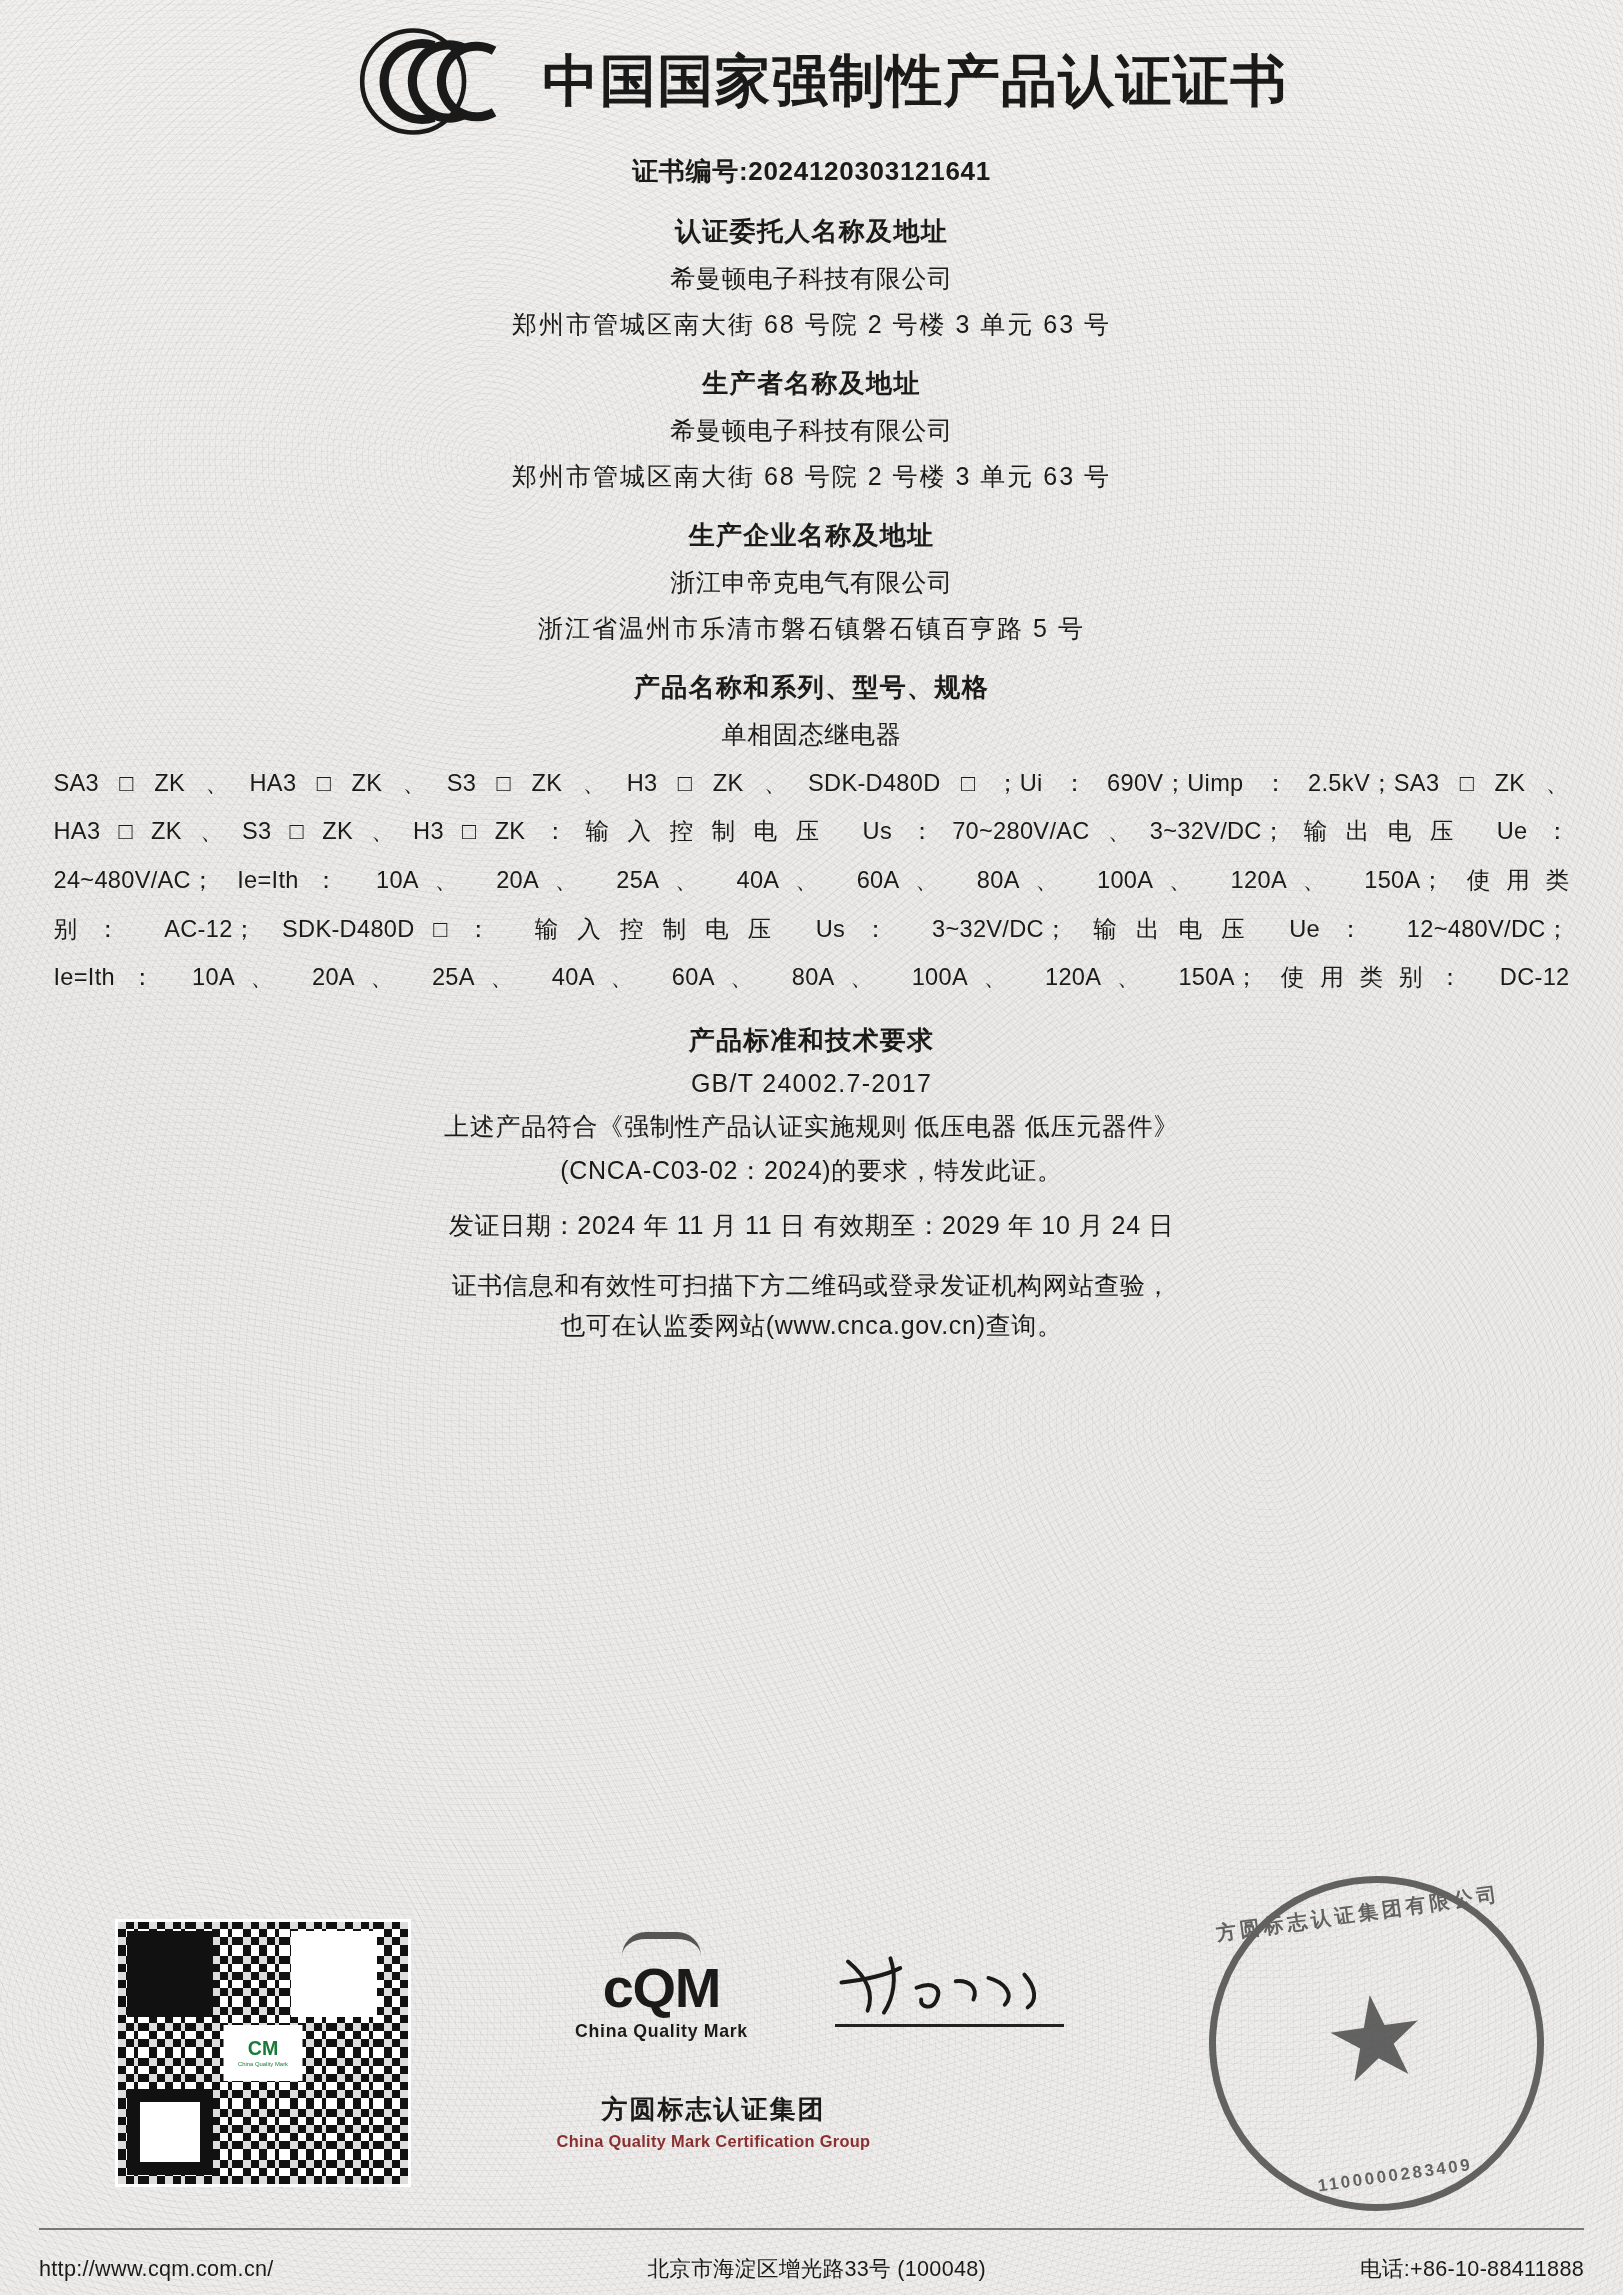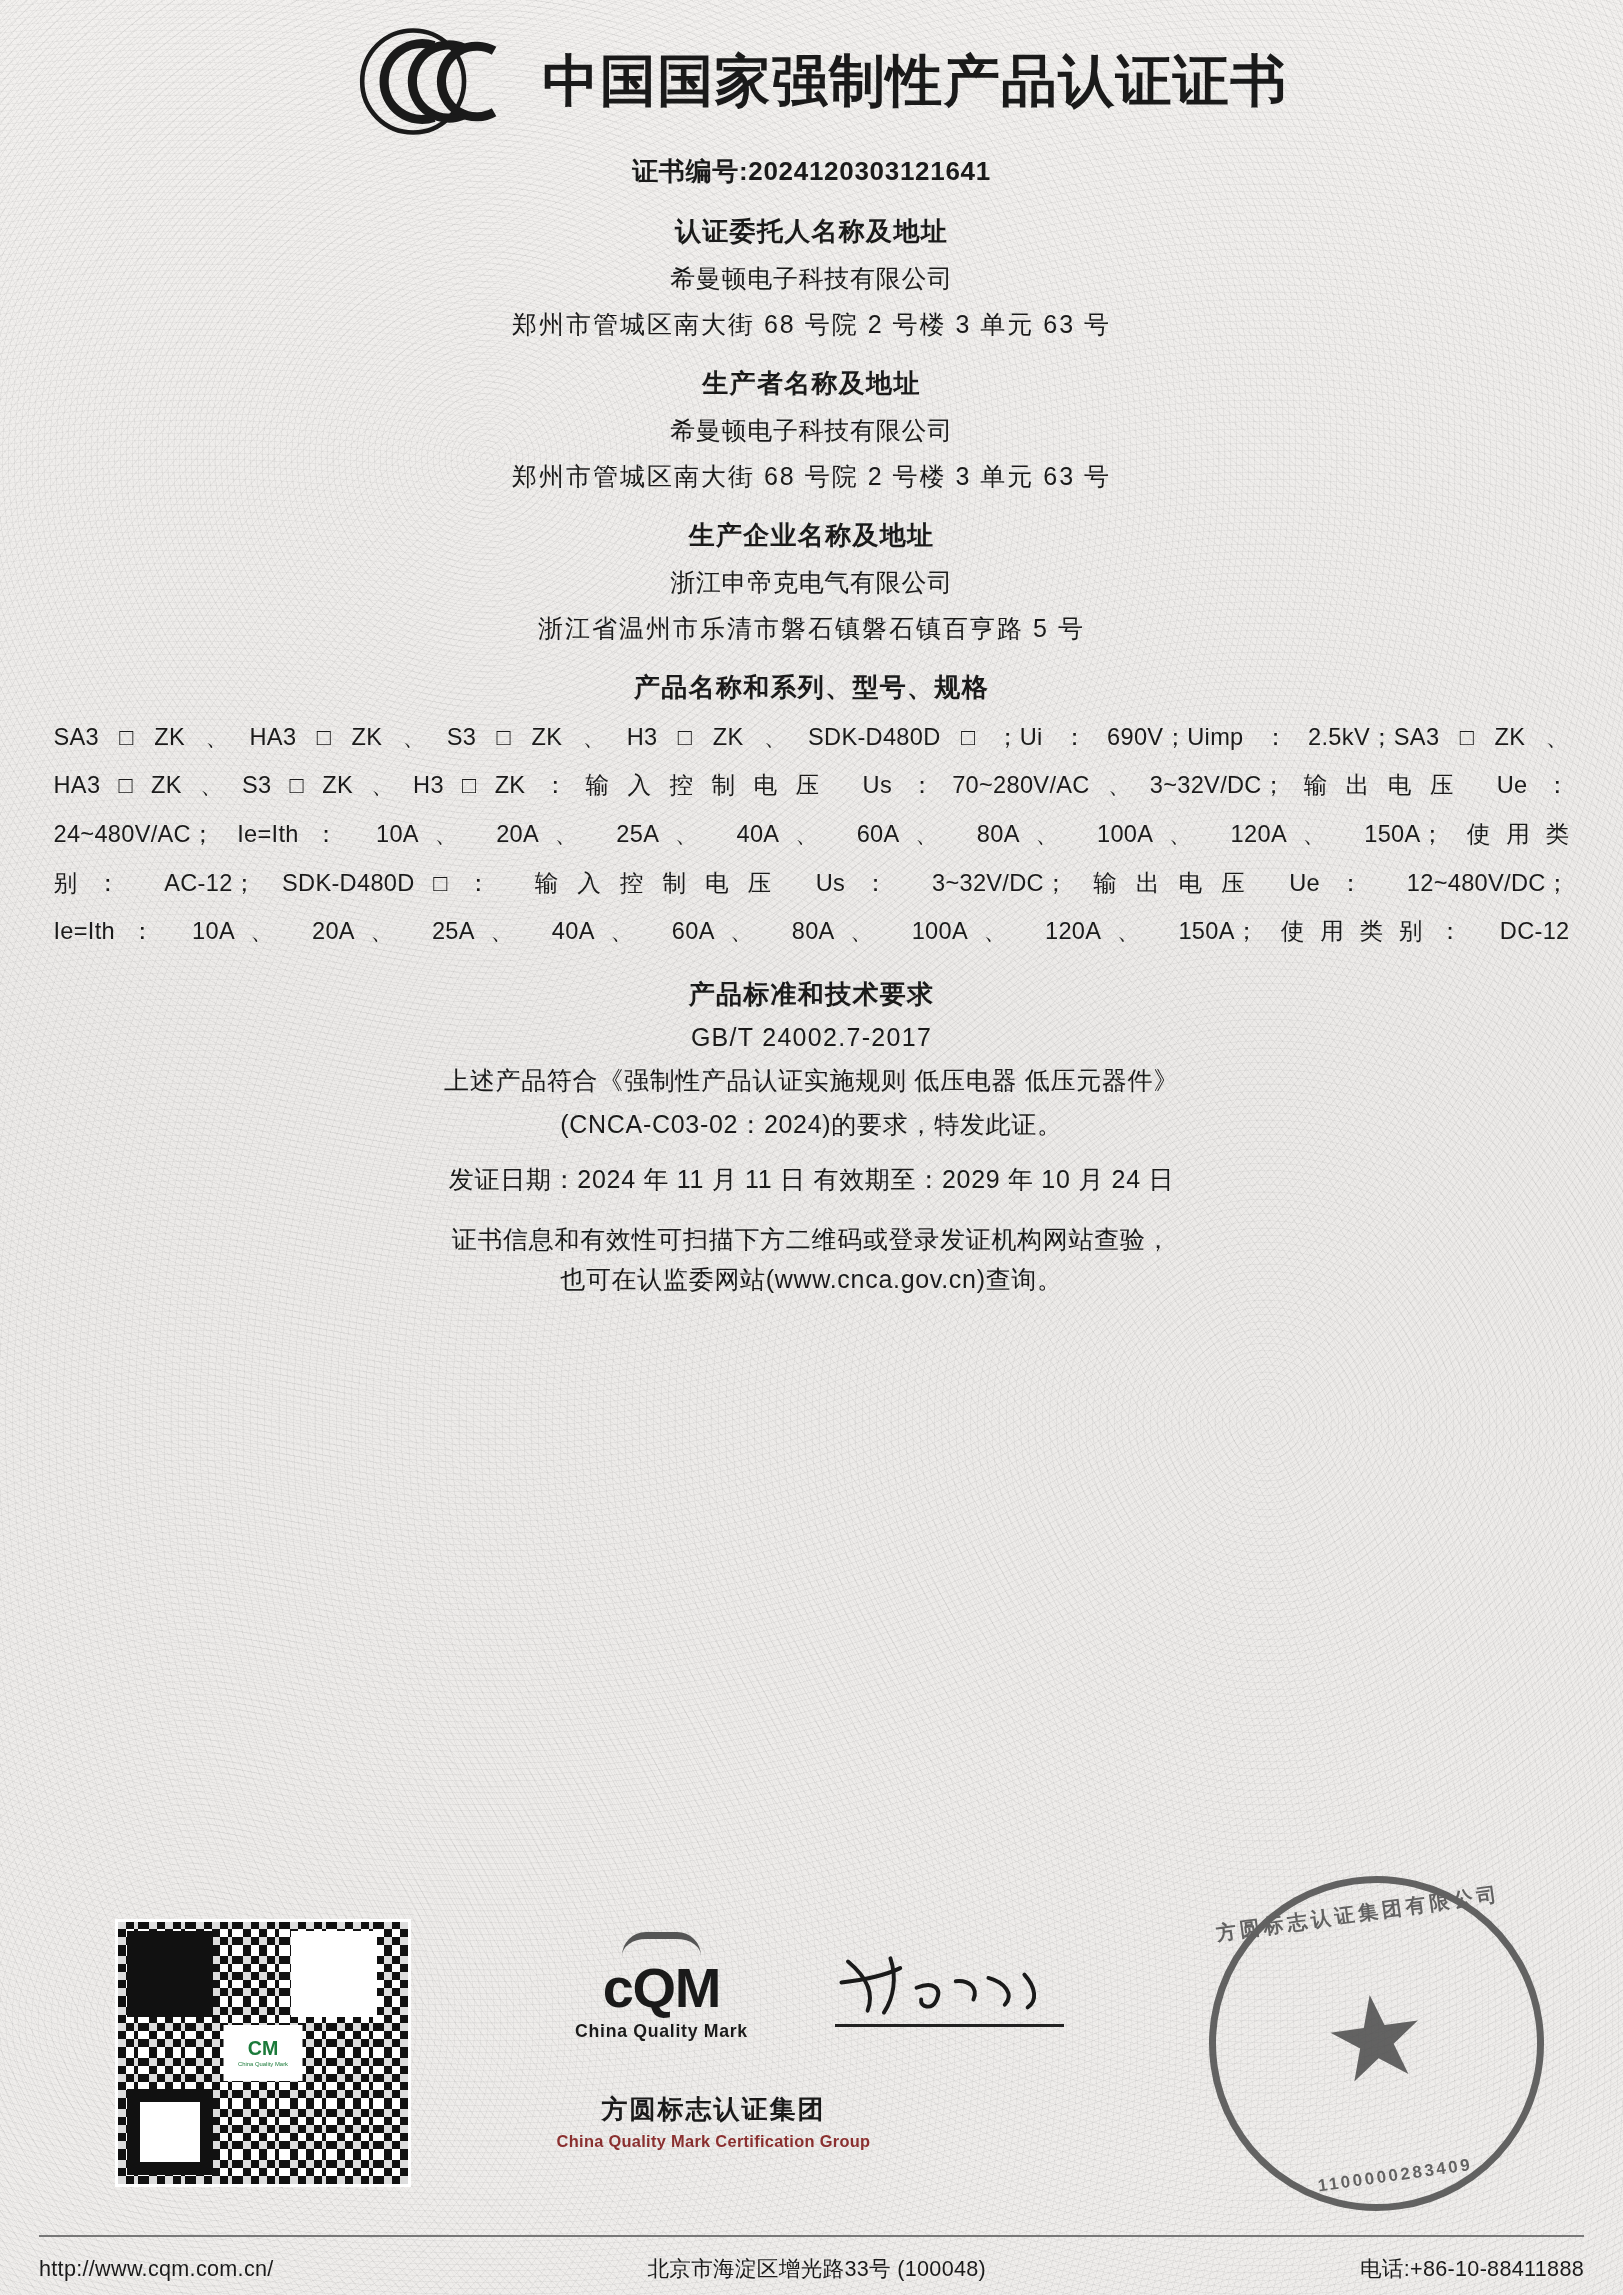--- a/index.html
+++ b/index.html
@@ -273,21 +273,21 @@
     letter-spacing: 0.3px;
   }
 
   
   .footer {
     position: absolute;
     left: 39px;
     right: 39px;
     bottom: 11.8px;
     border-top: 2px solid #777;
-    padding-top: 17px;
+    padding-top: 24px;
     display: flex;
     align-items: center;
     justify-content: space-between;
     font-size: 21.6px;
     letter-spacing: 0.3px;
   }
 </style>
 </head>
 <body>
 
@@ -315,20 +315,21 @@
 
   <div class="section-title">生产者名称及地址</div>
   <div class="line">希曼顿电子科技有限公司</div>
   <div class="line spaced">郑州市管城区南大街 68 号院 2 号楼 3 单元 63 号</div>
 
   <div class="section-title">生产企业名称及地址</div>
   <div class="line">浙江申帝克电气有限公司</div>
   <div class="line spaced">浙江省温州市乐清市磐石镇磐石镇百亨路 5 号</div>
 
   <div class="section-title">产品名称和系列、型号、规格</div>
+  <div class="line">单相固态继电器</div>
 
   <div class="product-block">
     <p>SA3□ZK、HA3□ZK、S3□ZK、H3□ZK、SDK-D480D□；Ui：690V；Uimp：2.5kV；SA3□ZK、</p>
     <p>HA3□ZK、S3□ZK、H3□ZK：输入控制电压 Us：70~280V/AC、3~32V/DC；输出电压 Ue：</p>
     <p>24~480V/AC； Ie=Ith： 10A、 20A、 25A、 40A、 60A、 80A、 100A、 120A、 150A； 使用类</p>
     <p>别： AC-12； SDK-D480D□： 输入控制电压 Us： 3~32V/DC； 输出电压 Ue： 12~480V/DC；</p>
     <p>Ie=Ith： 10A、 20A、 25A、 40A、 60A、 80A、 100A、 120A、 150A； 使用类别： DC-12</p>
   </div>
 
   <div class="section-title">产品标准和技术要求</div>

